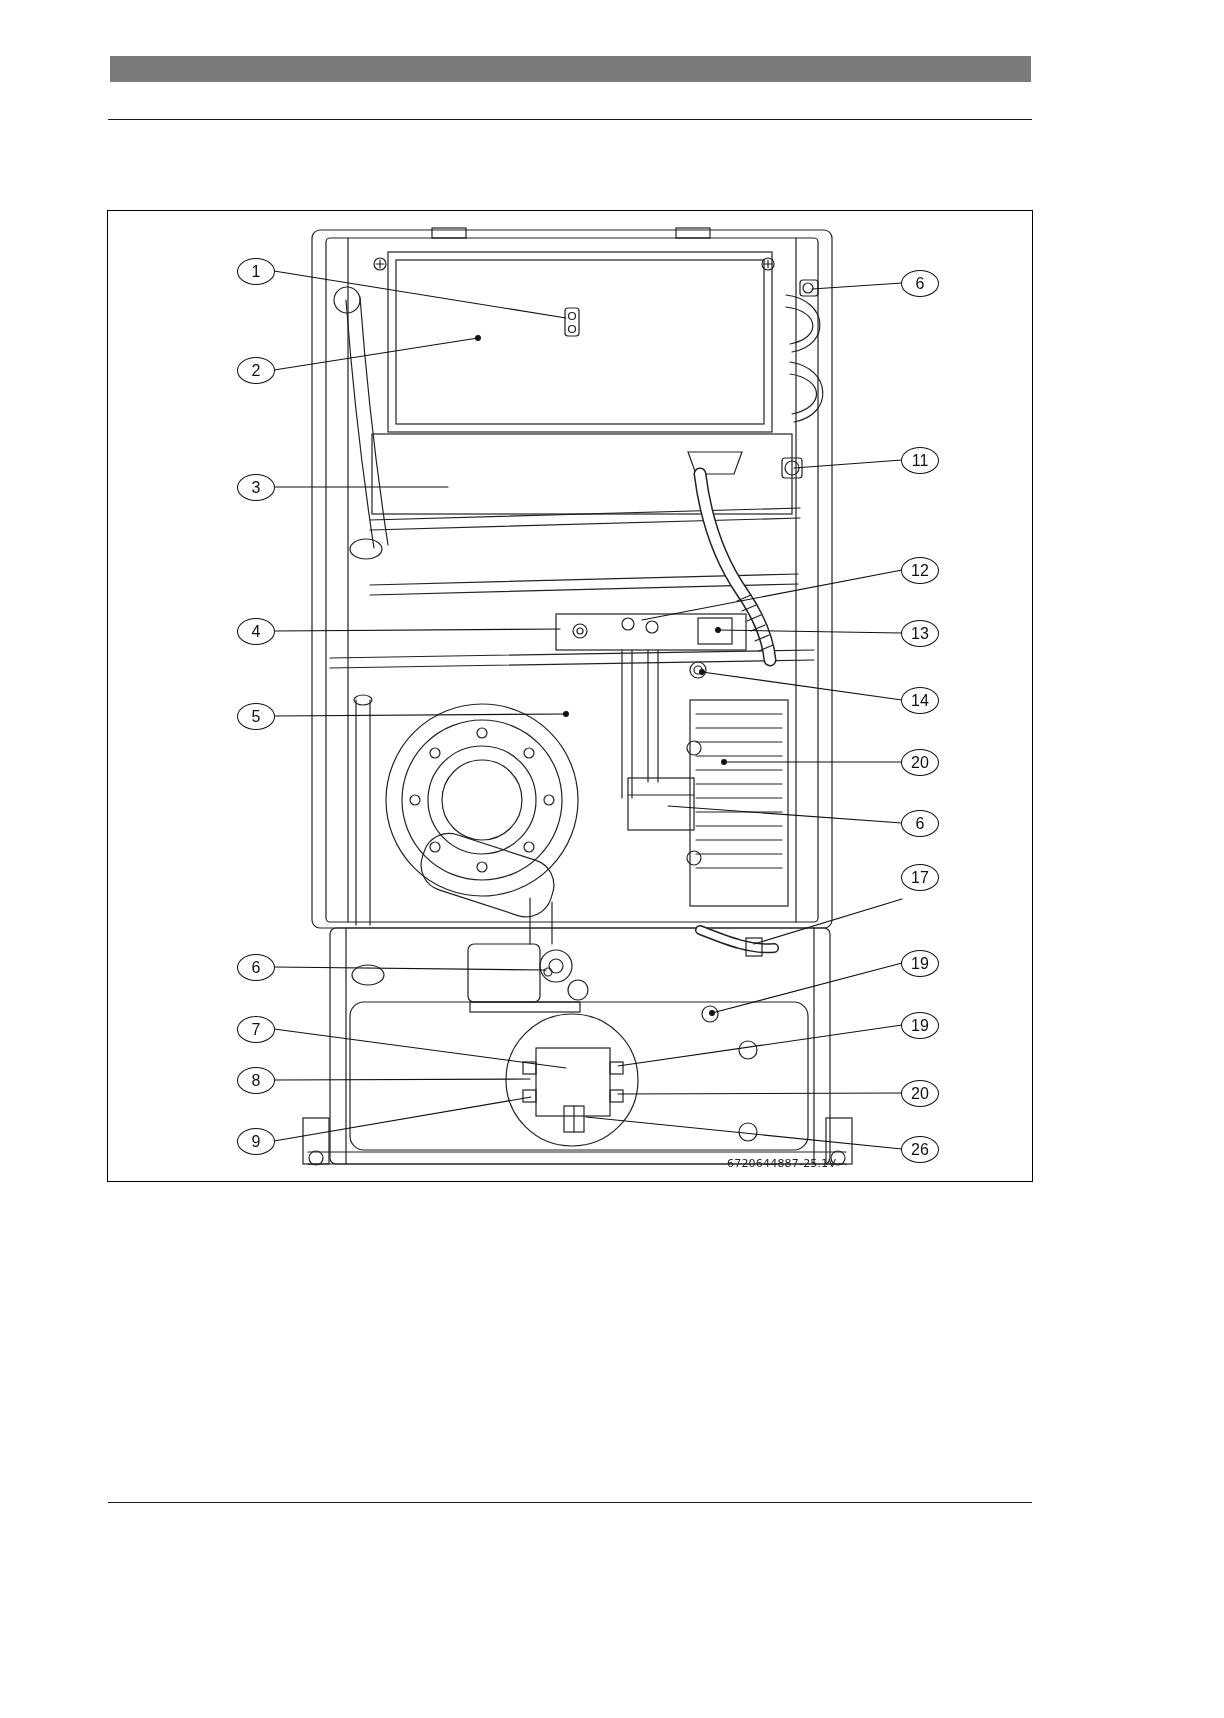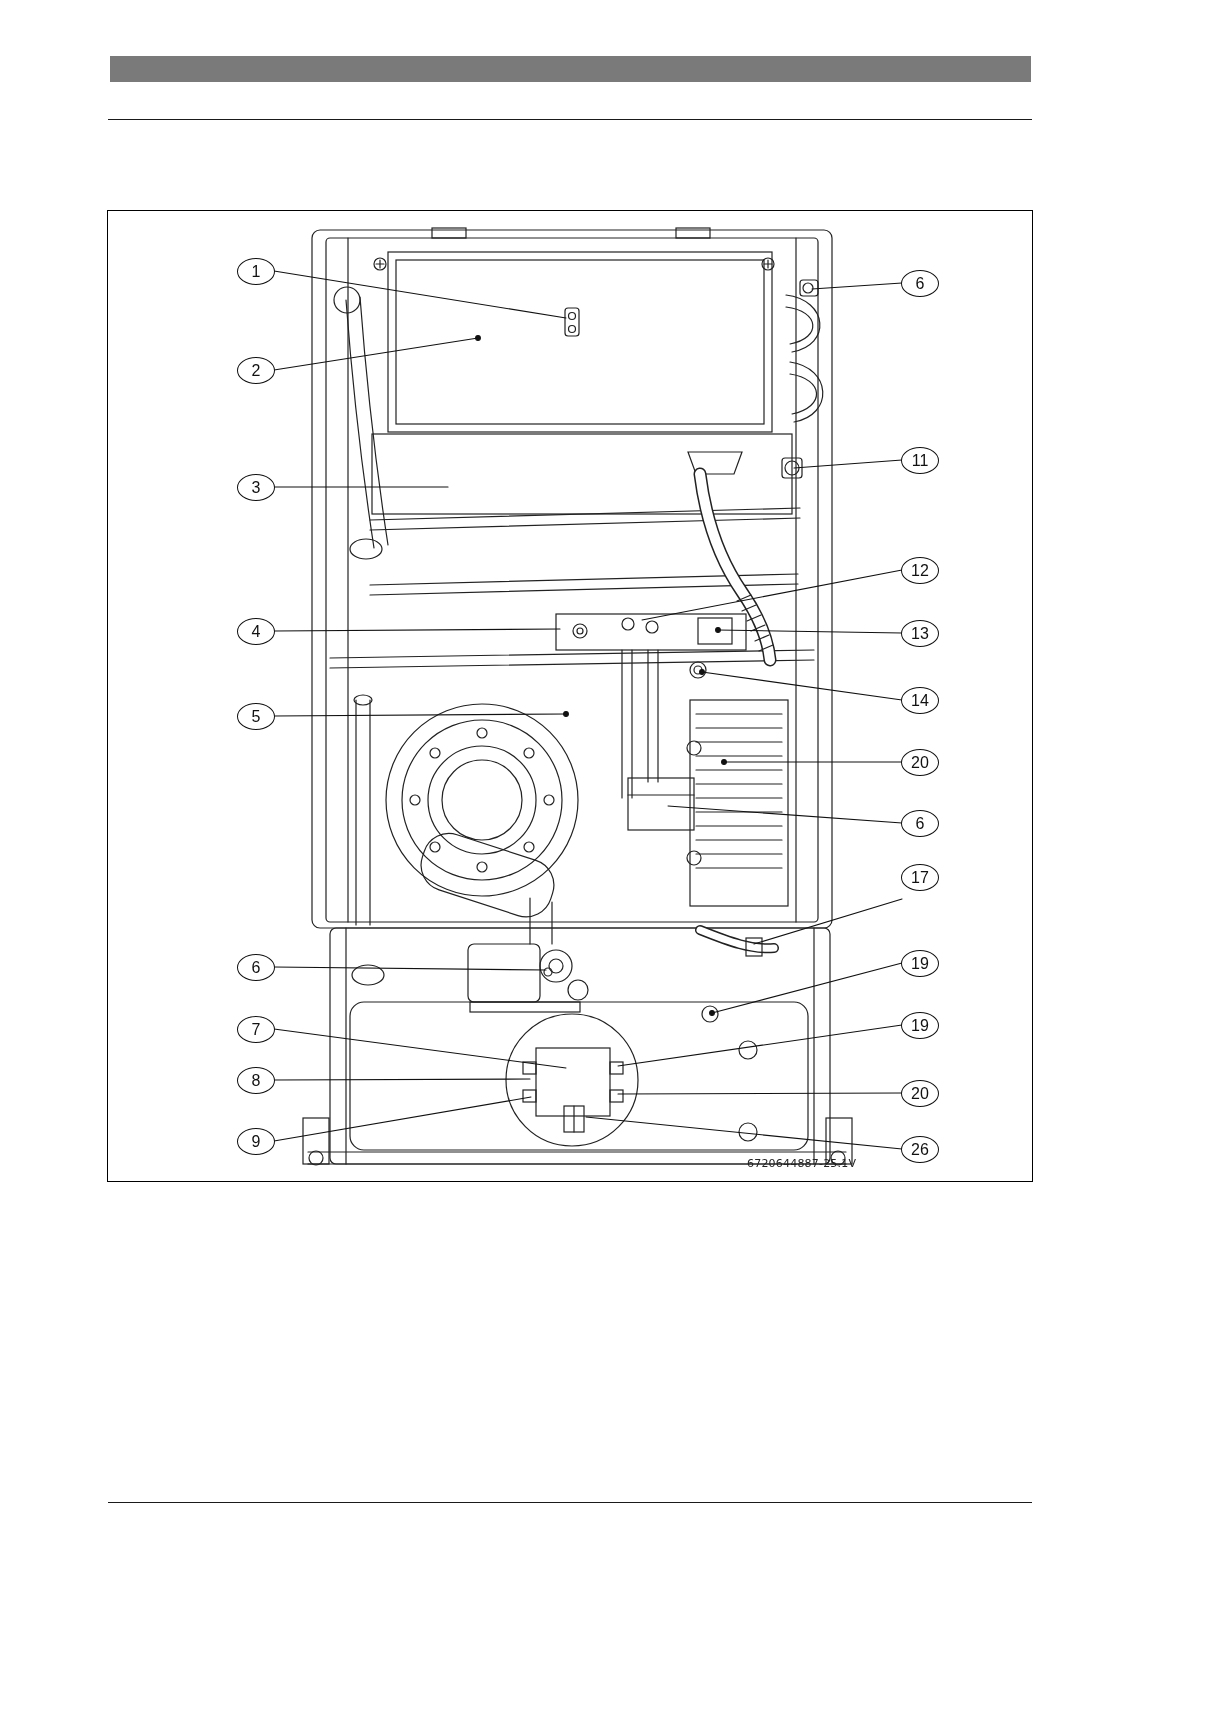--- a/index.html
+++ b/index.html
@@ -9,21 +9,21 @@
   .rule{position:absolute;left:108px;width:924px;height:0;border-top:1.6px solid #1a1a1a;}
   .rule-top{top:119px;}
   .rule-bottom{top:1502px;border-top-width:1px;}
   .figure-frame{position:absolute;left:107px;top:210px;width:924px;height:970px;
                 border:1.6px solid #000;background:#fff;}
   .diagram-svg{position:absolute;left:0;top:0;width:1224px;height:1718px;}
   .callout{position:absolute;width:38px;height:27px;border:1.7px solid #111;border-radius:50%;
            background:#fff;display:flex;align-items:center;justify-content:center;
            font-size:16px;line-height:1;color:#111;box-sizing:border-box;}
   .figure-code{position:absolute;left:727px;top:1157px;font-size:11px;color:#222;
-               font-family:"DejaVu Sans", sans-serif;letter-spacing:0.2px;margin-left:20px;}
+               font-family:"DejaVu Sans", sans-serif;letter-spacing:0.2px;}
 </style>
 </head>
 <body>
 
 <div class="page">
 
   <div class="header-bar"></div>
   <div class="rule rule-top"></div>
   <div class="figure-frame"></div>
 

